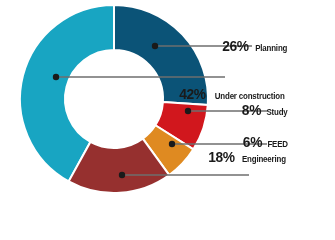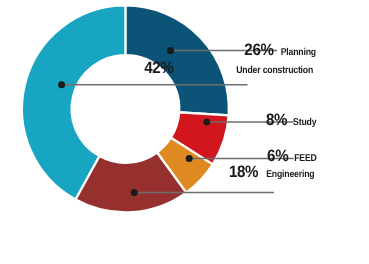--- a/index.html
+++ b/index.html
@@ -45,21 +45,21 @@
     font-weight: bold;
     font-size: 9px;
     line-height: 10px;
     color: #1a1a1a;
     margin-left: 3px;
     letter-spacing: -0.2px;
     transform: scaleX(0.88);
     transform-origin: left baseline;
   }
   .row-planning  { top: 38px; }
-  .row-under     { top: 54px; gap: 48px; }
+  .row-under     { top: 86px; }
   .row-study     { top: 102px; }
   .row-feed      { top: 134px; }
   .row-eng       { top: 149px; }
 </style>
 </head>
 <body>
 
 <div id="page">
 
   <svg id="donut-svg" viewBox="0 0 335 209">

